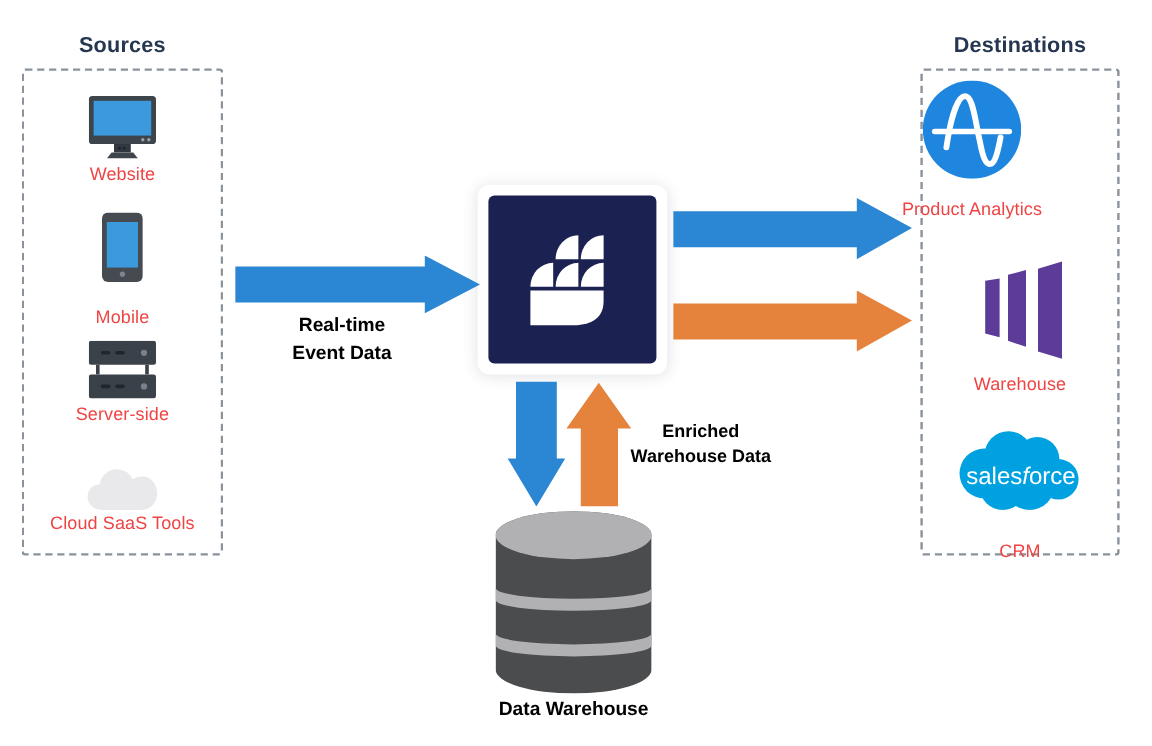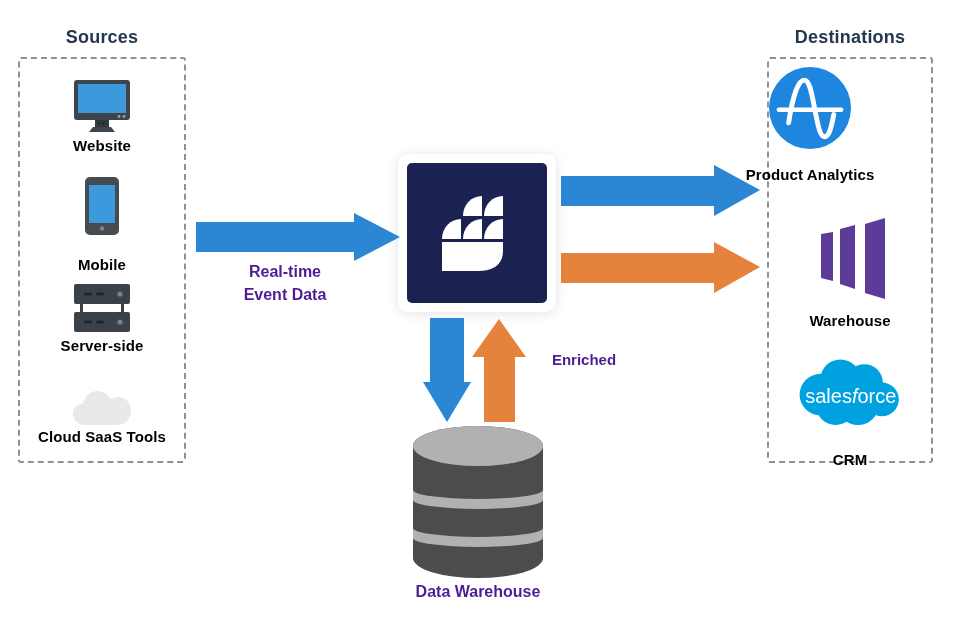--- a/index.html
+++ b/index.html
@@ -13,25 +13,25 @@
     color:#253750; letter-spacing:.2px;
   }
   .dashed-box {
     position:absolute; border:2px dashed #8a929c; border-radius:3px;
     box-sizing:border-box; background:transparent;
   }
   .item {
     position:absolute; display:flex; flex-direction:column; align-items:center;
   }
   .label {
-    font-weight:bold; font-size:15px; color:#000000; text-align:center;
+    font-weight:normal; font-size:15px; color:#ef4444; text-align:center;
     white-space:nowrap; letter-spacing:.1px;
   }
   .flow-label {
-    position:absolute; text-align:center; font-weight:bold; color:#4c1d95;
+    position:absolute; text-align:center; font-weight:bold; color:#000000;
   }
   .white-card {
     position:absolute; background:#ffffff; border-radius:10px;
     box-shadow:0 1px 12px rgba(40,50,70,.14);
   }
   .navy-square {
     position:absolute; background:#1b2150; border-radius:5px;
     display:flex; align-items:center; justify-content:center;
   }
   svg { display:block; }
@@ -164,20 +164,21 @@
     <polygon points="27,0 54,38 43,38 43,103 12,103 12,38 0,38" fill="#e5823c"></polygon>
   </svg>
 
   <div class="flow-label" style="left:215px;top:260px;width:140px;font-size:16px;line-height:23px">
     <div>Real-time</div>
     <div>Event Data</div>
   </div>
 
   <div class="flow-label" style="left:520px;top:349px;width:128px;font-size:15px;line-height:21px">
     <div>Enriched</div>
+    <div>Warehouse Data</div>
   </div>
 
   <svg class="abs" style="left:413px;top:426px" width="130" height="152" viewBox="0 0 130 152">
     <path d="M0,20 L0,132 A65,20 0 0 0 130,132 L130,20 A65,20 0 0 0 0,20 Z" fill="#4b4c4e"></path>
     <ellipse cx="65" cy="20" rx="65" ry="20" fill="#b1b1b3"></ellipse>
     <path d="M0,64 A65,9 0 0 0 130,64 L130,74 A65,9 0 0 1 0,74 Z" fill="#b1b1b3"></path>
     <path d="M0,102 A65,9 0 0 0 130,102 L130,112 A65,9 0 0 1 0,112 Z" fill="#b1b1b3"></path>
   </svg>
 
   <div class="flow-label" style="left:396px;top:583px;width:164px;font-size:16px">Data Warehouse</div>

